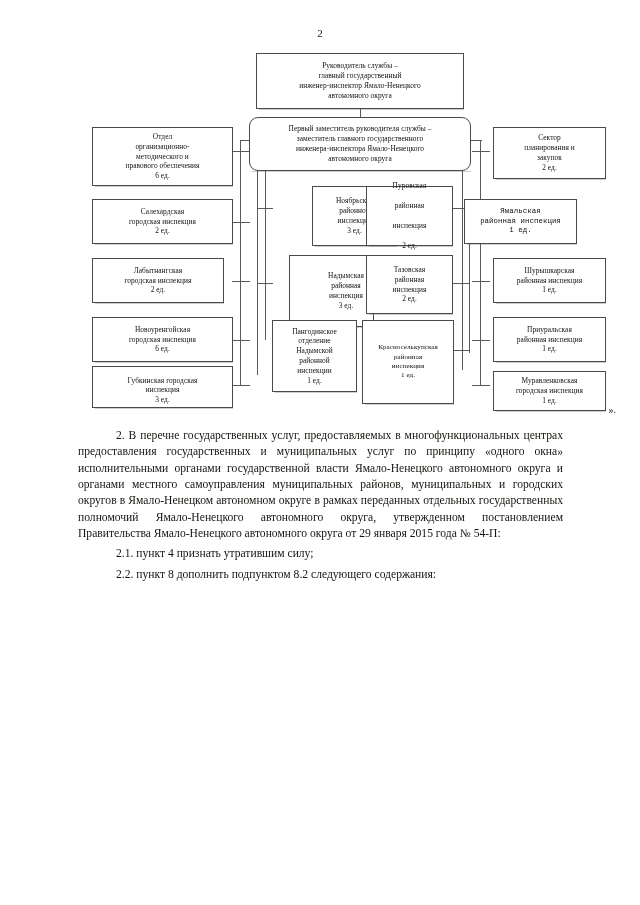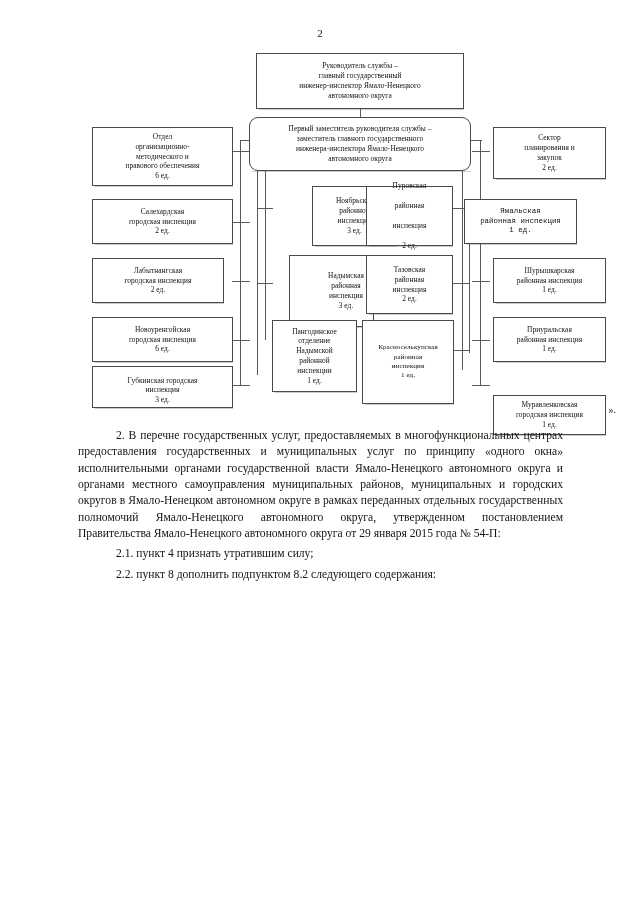--- a/index.html
+++ b/index.html
@@ -254,21 +254,21 @@
       <span class="ln">районная инспекция</span>
       <span class="ln">1 ед.</span>
     </div>
 
     <div class="node" style="left:493px; top:317px; width:113px; height:45px;">
       <span class="ln">Приуральская</span>
       <span class="ln">районная инспекция</span>
       <span class="ln">1 ед.</span>
     </div>
 
-    <div class="node" style="left:493px; top:371px; width:113px; height:40px;margin-top:24px;">
+    <div class="node" style="left:493px; top:371px; width:113px; height:40px;">
       <span class="ln">Муравленковская</span>
       <span class="ln">городская инспекция</span>
       <span class="ln">1 ед.</span>
     </div>
 
     <div class="quote-mark">».</div>
   </div>
 
   <div id="body-text">
     <p>2. В перечне государственных услуг, предоставляемых в многофункциональных центрах предоставления государственных и муниципальных услуг по принципу «одного окна» исполнительными органами государственной власти Ямало-Ненецкого автономного округа и органами местного самоуправления муниципальных районов, муниципальных и городских округов в Ямало-Ненецком автономном округе в рамках переданных отдельных государственных полномочий Ямало-Ненецкого автономного округа, утвержденном постановлением Правительства Ямало-Ненецкого автономного округа от 29 января 2015 года № 54-П:</p>

